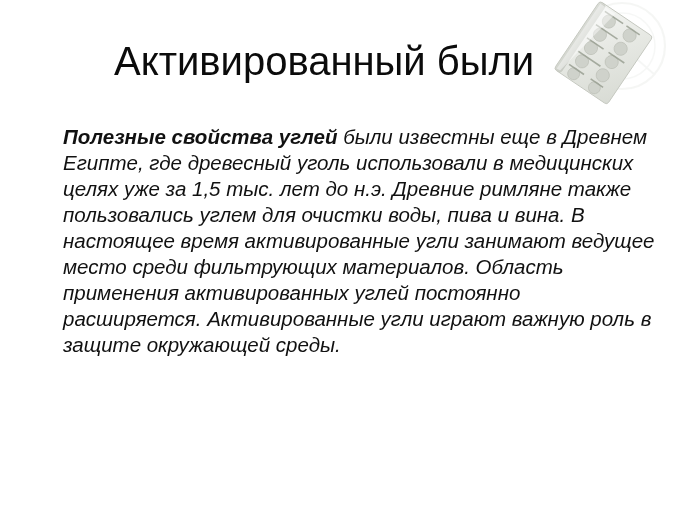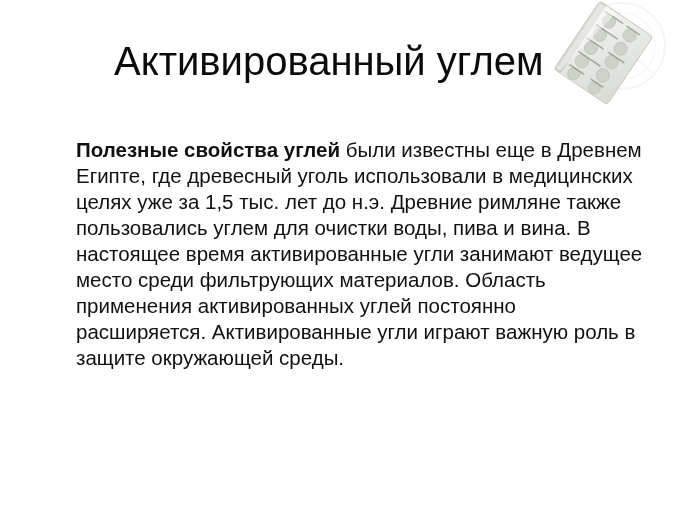--- a/index.html
+++ b/index.html
@@ -61,30 +61,31 @@
     font-family: "Liberation Sans", sans-serif;
     font-size: 20.5px;
     line-height: 26px;
     color: #111111;
     z-index: 1;
   }
   .body-text .lead {
     font-weight: 700;
   }
   .body-text p {
-    margin: 13px;
+    margin: 0;
     text-align: left;
+    font-style: italic;
   }
 </style>
 </head>
 <body>
 
 <div class="slide">
 
-  <div class="slide-title">Активированный углем</div>
+  <div class="slide-title">Активированный были</div>
 
   <div class="title-image">
     <svg viewBox="0 0 152 108" xmlns="http://www.w3.org/2000/svg" aria-hidden="true">
       <defs>
         <linearGradient id="packFace" x1="0" y1="0" x2="1" y2="1">
           <stop offset="0%" stop-color="#f4f5f3"></stop>
           <stop offset="45%" stop-color="#e7e9e4"></stop>
           <stop offset="100%" stop-color="#d8dbd4"></stop>
         </linearGradient>
         <linearGradient id="packEdge" x1="0" y1="0" x2="1" y2="0">

